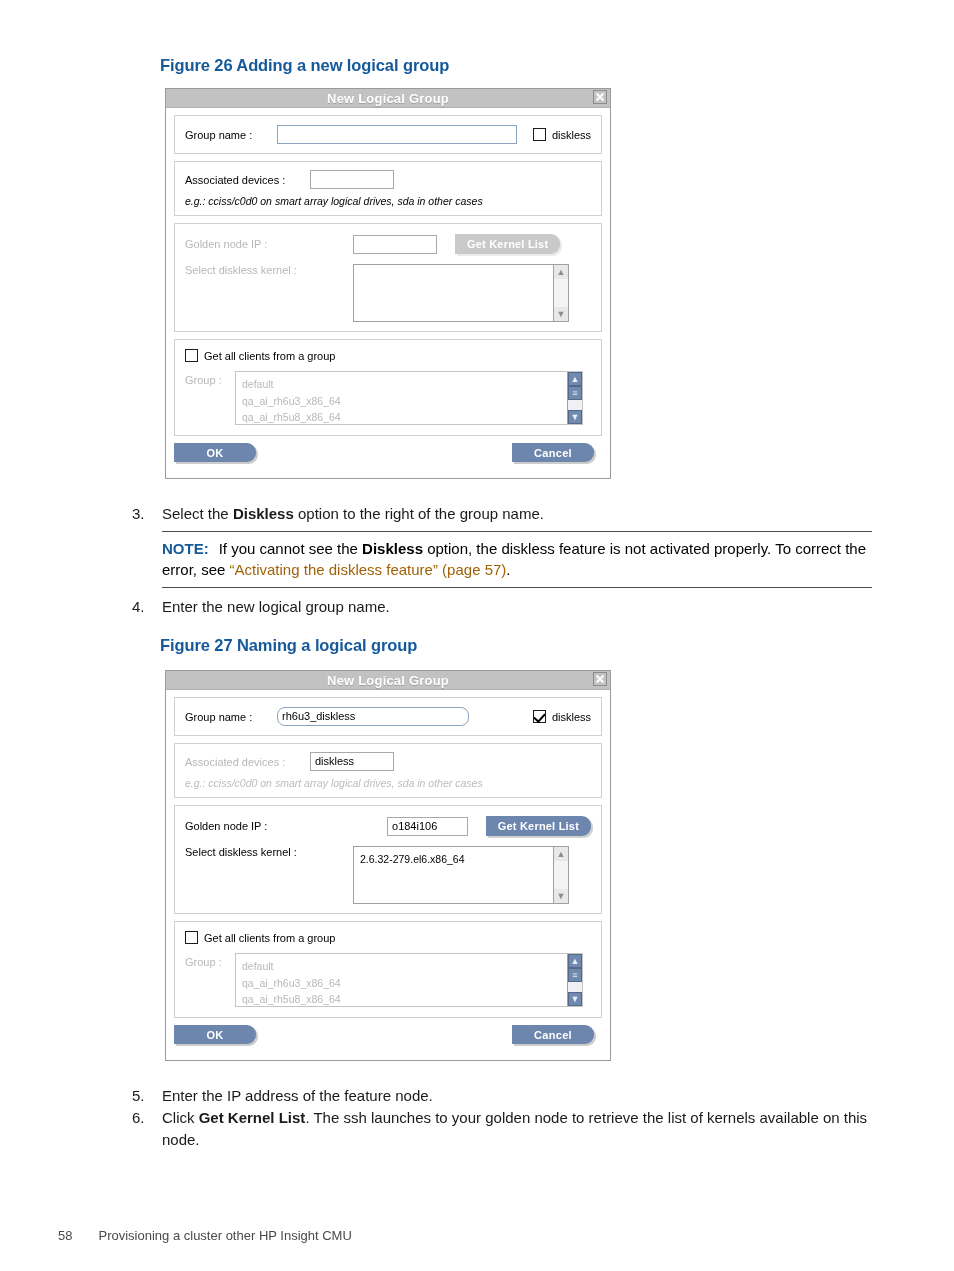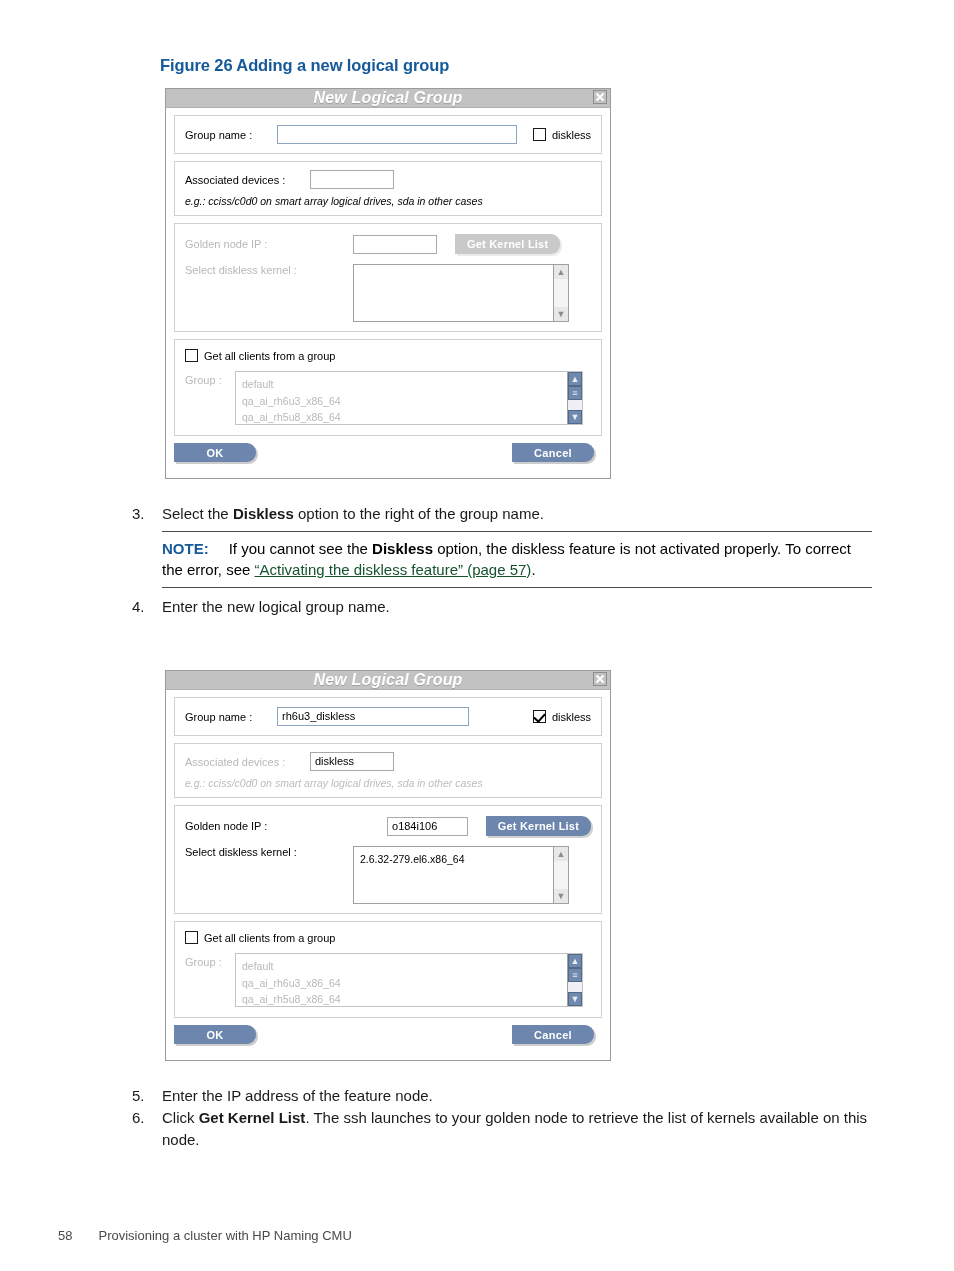--- a/index.html
+++ b/index.html
@@ -46,26 +46,25 @@
   .titlebar {
     position: relative;
     height: 18px;
     background: #c2c2c2;
     display: flex;
     align-items: center;
     justify-content: center;
     border-bottom: 1px solid #b0b0b0;
   }
   .titlebar-text {
-    font-size: 16px;
+    font-size: 13px;
     font-weight: bold;
     color: #ffffff;
     letter-spacing: 0.2px;
     text-shadow: 0 1px 0 rgba(120,120,120,.45);
-    font-style: italic;
   }
   .close-btn {
     position: absolute;
     right: 3px;
     top: 1px;
     width: 14px;
     height: 14px;
     border: 1px solid #8d8d8d;
     background: #c2c2c2;
     box-sizing: border-box;
@@ -282,23 +281,23 @@
     margin: 6px 0 6px 30px;
     border-top: 1.2px solid #4a4a4a;
     border-bottom: 1.2px solid #4a4a4a;
     padding: 6px 0 7px 0;
     font-size: 15px;
     line-height: 21px;
   }
   .note-label {
     color: #15599b;
     font-weight: bold;
-    margin-right: 20px;
-  }
-  .link { color: #14532d; text-decoration: underline; }
+    margin-right: 10px;
+  }
+  .link { color: #a16207; }
 
   
   .pg-footer {
     position: absolute;
     left: 58px;
     bottom: 28px;
     font-size: 13px;
     color: #4a4a4a;
     display: flex;
     gap: 26px;
@@ -395,32 +394,33 @@
     <div class="note-box">
       <span class="note-label">NOTE:</span><span>If you cannot see the </span><span class="b">Diskless</span><span> option, the diskless feature is not activated properly. To correct the error, see </span><span class="link">“Activating the diskless feature” (page 57)</span><span>.</span>
     </div>
 
     <div class="step" style="margin-top:8px;">
       <div class="num">4.</div>
       <div class="txt">Enter the new logical group name.</div>
     </div>
   </div>
 
+  <div class="fig-caption" style="top:636px;">Figure 27 Naming a logical group</div>
 
   <div class="dialog" style="top:670px;">
     <div class="titlebar">
       <span class="titlebar-text">New Logical Group</span>
       <div class="close-btn"></div>
     </div>
     <div class="dialog-body">
 
       <div class="panel" style="padding:9px 10px;">
         <div class="row">
           <span class="lbl" style="width:92px;">Group name :</span>
-          <div class="tfield" style="width:192px;">rh6u3_diskless</div>
+          <div class="tfield" style="width:192px;border-radius:8px;">rh6u3_diskless</div>
           <div style="flex:1"></div>
           <div class="cbox checked"></div>
           <span class="cb-label">diskless</span>
         </div>
       </div>
 
       <div class="panel">
         <div class="row">
           <span class="lbl disabled" style="width:125px;">Associated devices :</span>
           <div class="tfield gray-border" style="width:84px;">diskless</div>
@@ -486,16 +486,16 @@
       <div class="txt">Enter the IP address of the feature node.</div>
     </div>
     <div class="step">
       <div class="num">6.</div>
       <div class="txt"><span>Click </span><span class="b">Get Kernel List</span><span>. The ssh launches to your golden node to retrieve the list of kernels available on this node.</span></div>
     </div>
   </div>
 
   <div class="pg-footer">
     <span>58</span>
-    <span>Provisioning a cluster with HP Naming CMU</span>
+    <span>Provisioning a cluster other HP Insight CMU</span>
   </div>
 
 </div>
 
 </body></html>

